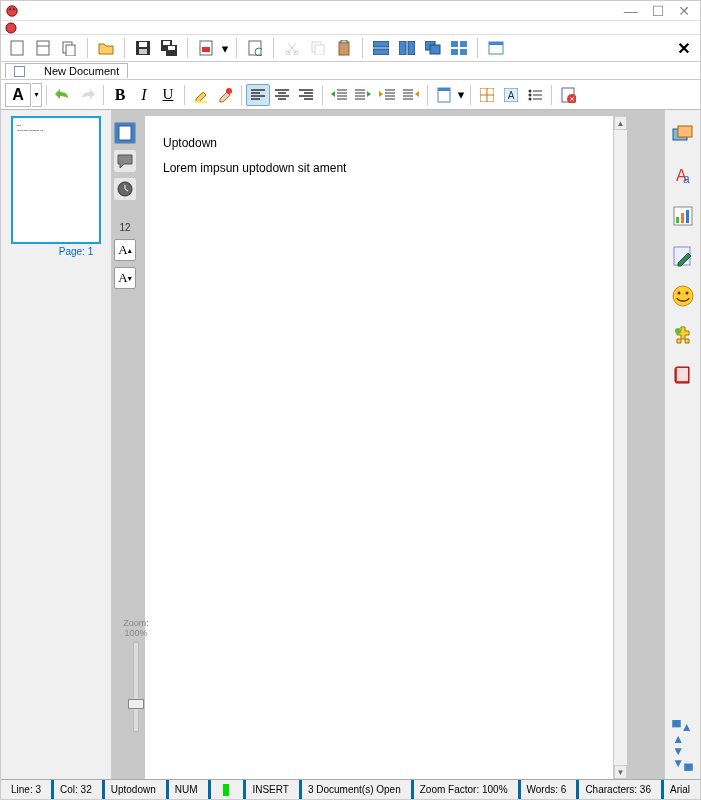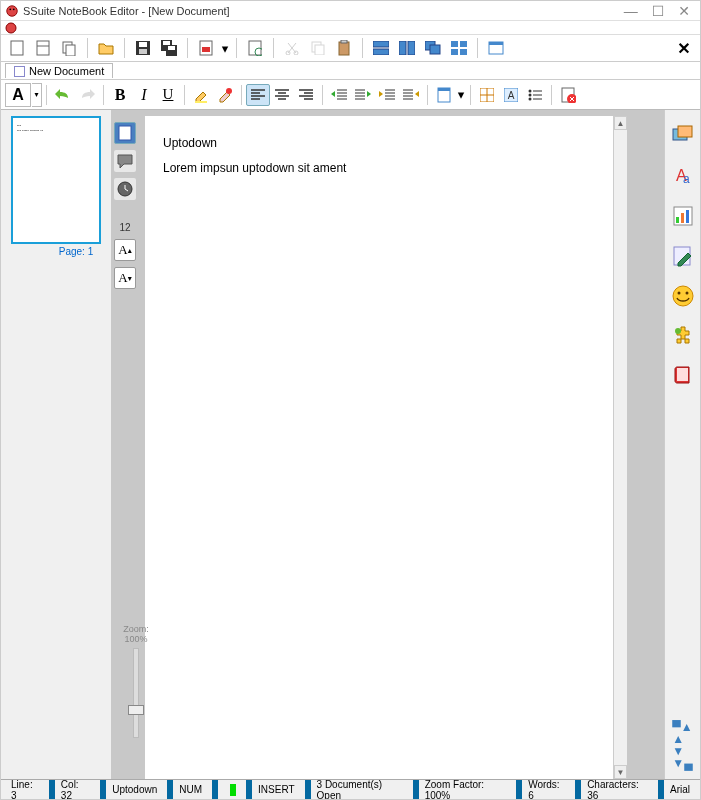--- a/index.html
+++ b/index.html
@@ -7,61 +7,60 @@
 .titlebar { height:20px; background:#fff; display:flex; align-items:center; padding:0 4px; font-size:11px; color:#333; border-bottom:1px solid #e0e0e0; }
 .titlebar .icon { width:14px; height:14px; margin-right:4px; }
 .titlebar .wctrl { margin-left:auto; display:flex; gap:14px; padding-right:6px; color:#888; }
 .titlebar .wctrl span { cursor:pointer; font-size:14px; }
 .bug-row { height:14px; background:#fff; display:flex; align-items:center; padding-left:4px; border-bottom:1px solid #ddd; }
 .toolbar { background:#fff; display:flex; align-items:center; padding:2px 4px; gap:2px; border-bottom:1px solid #ccc; }
 .tbtn { width:24px; height:22px; display:inline-flex; align-items:center; justify-content:center; cursor:pointer; border:1px solid transparent; border-radius:2px; font-size:13px; }
 .tbtn.active { background:#cce4f7; border-color:#7ab; }
 .sep { width:1px; height:20px; background:#ccc; margin:0 4px; }
 .tab-row { background:#fff; display:flex; align-items:center; padding:1px 4px; border-bottom:1px solid #ccc; }
-.tab { background:#fff; border:1px solid #bbb; border-bottom:none; padding:1px 8px; font-size:11px; display:flex; align-items:center; gap:4px; }
+.tab { background:#fff; border:1px solid #bbb; border-bottom:none; padding:1px 8px; font-size:11px; display:flex; align-items:center; gap:19px; }
 .tab-icon { width:11px; height:11px; background:#fff; border:1px solid #88c; }
 .fmtbar { background:#fff; display:flex; align-items:center; padding:2px 4px; height:30px; border-bottom:1px solid #bbb; }
 .font-btn { width:26px; height:24px; border:1px solid #bbb; display:flex; align-items:center; justify-content:center; margin-right:1px; font-family:'Times New Roman',serif; font-weight:bold; font-size:16px; cursor:pointer; background:#fff; }
 .dd-arr { width:10px; height:24px; border:1px solid #bbb; border-left:none; display:flex; align-items:center; justify-content:center; font-size:8px; cursor:pointer; background:#fff; }
 .main { flex:1; display:flex; background:#c8c8c8; overflow:hidden; }
 .thumb-pane { width:110px; background:#f0f0f0; padding:6px; display:flex; flex-direction:column; align-items:center; }
 .thumb { width:90px; height:128px; background:#fff; border:2px solid #1a9fd9; padding:4px; font-size:4px; }
 .thumb-lbl { font-size:10px; color:#06c; margin-top:2px;padding-left:40px; }
 .tool-col { width:28px; background:#c8c8c8; display:flex; flex-direction:column; align-items:center; padding-top:12px; gap:6px; }
 .tool-col .tbtn { width:22px; height:22px; background:#e8e8e8; }
 .tool-col .txt { font-size:10px; color:#333; text-align:center; }
 .editor-area { flex:1; background:#c8c8c8; display:flex; position:relative; padding:6px 0 0 6px; }
 .page { width:468px; background:#fff; padding:18px; font-size:12px; line-height:1.6; position:relative; }
 .page .para { margin-bottom:6px; }
 .vscroll { width:14px; background:#f0f0f0; border-left:1px solid #ccc; display:flex; flex-direction:column; }
 .vscroll .arr { height:14px; display:flex; align-items:center; justify-content:center; font-size:8px; color:#666; cursor:pointer; border:1px solid #ccc; background:#eee; }
 .vscroll .track { flex:1; }
-.zoom-box { width:30px; display:flex; flex-direction:column; align-items:center; color:#888; font-size:9px; position:absolute; left:121px; bottom:58px; }
+.zoom-box { width:30px; display:flex; flex-direction:column; align-items:center; color:#888; font-size:9px; position:absolute; left:121px; bottom:64px; }
 .slider { width:6px; height:90px; background:#ddd; margin:4px 0; position:relative; border:1px solid #bbb; }
 .slider-thumb { width:16px; height:10px; background:#eee; border:1px solid #888; position:absolute; left:-6px; top:56px; cursor:pointer; }
 .right-pane { width:36px; background:#f0f0f0; border-left:1px solid #ccc; display:flex; flex-direction:column; align-items:center; padding-top:14px; gap:16px; }
 .right-pane .ri { width:24px; height:24px; cursor:pointer; display:flex; align-items:center; justify-content:center; font-size:18px; }
 .nav-arrows { margin-top:auto; margin-bottom:10px; display:flex; flex-direction:column; gap:0; }
 .nav-arrows span { color:#3a7fbf; font-size:12px; cursor:pointer; line-height:1; }
 .status { height:20px; background:#f0f0f0; border-top:1px solid #aaa; display:flex; align-items:center; font-size:10px; padding:0 4px; gap:4px; }
-.status .sec { padding:0 6px; border-left:6px solid #0369a1; height:100%; display:flex; align-items:center; }
+.status .sec { padding:0 6px; border-left:3px solid #0369a1; height:100%; display:flex; align-items:center; }
 .status .sec:first-child { border:none; }
 .status .led { display:inline-block; width:6px; height:12px; background:#0d0; margin-left:6px; }
 svg { display:block; }
 </style>
 </head>
 <body>
 
 <div class="titlebar">
   <svg class="icon" viewBox="0 0 16 16">
       <circle cx="8" cy="8" r="6" fill="#d44" stroke="#800"></circle>
       <circle cx="6" cy="6" r="1" fill="#000"></circle>
       <circle cx="10" cy="6" r="1" fill="#000"></circle>
     </svg>
-  <span>SSuite NoteBook Editor - [New Document]</span>
   <div class="wctrl">
     <span>—</span>
     <span>☐</span>
     <span>✕</span>
   </div>
 </div>
 
 <div class="bug-row">
   <svg width="12" height="12">
       <circle cx="6" cy="6" r="5" fill="#d44" stroke="#800"></circle>

